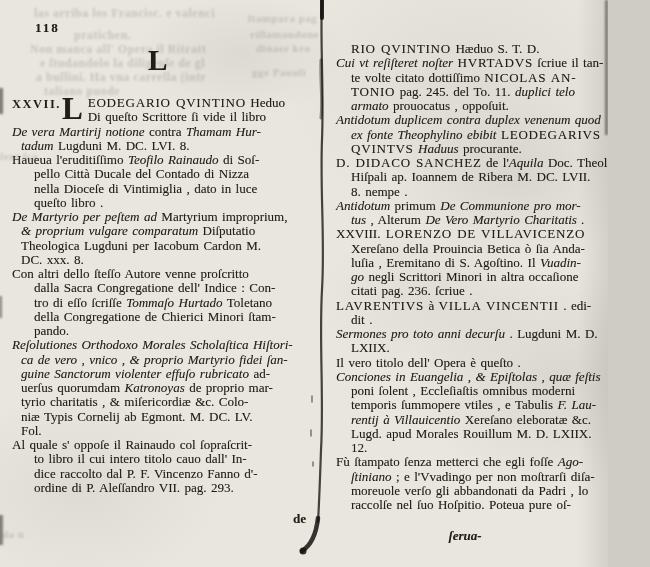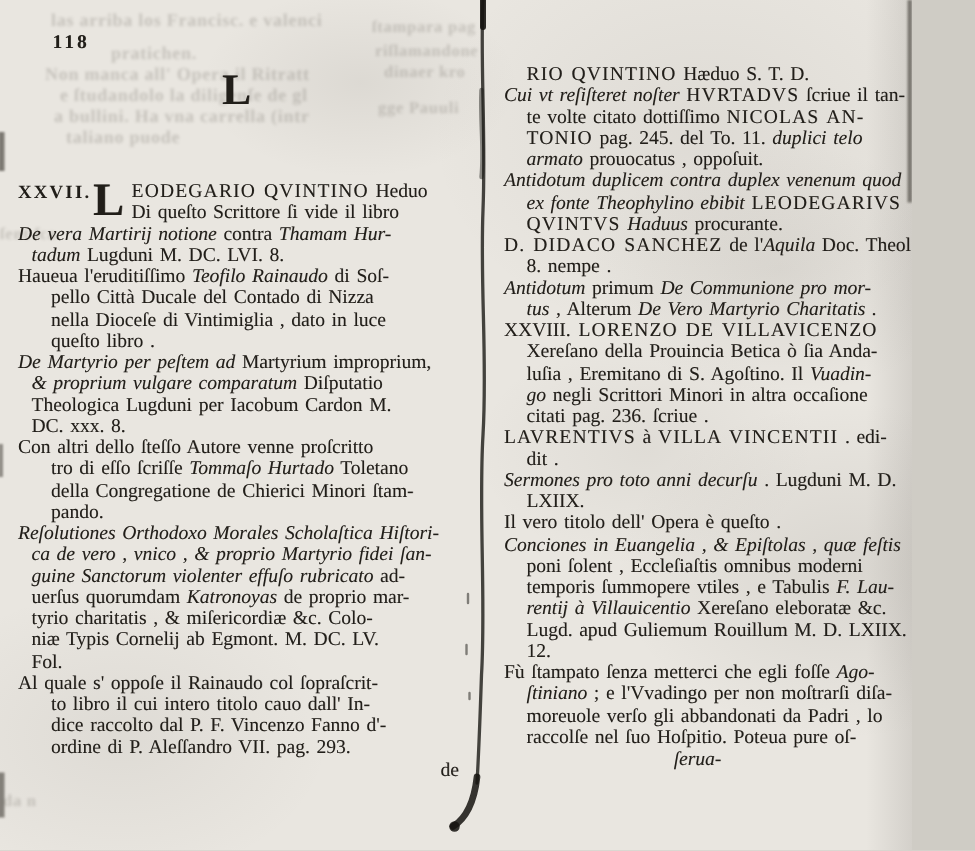--- a/index.html
+++ b/index.html
@@ -26,25 +26,25 @@
   
   .col { position:absolute; width:310px; }
   #left-col  { left:12px;  top:96px; }
   #right-col { left:336px; top:42px; }
   .line { white-space:nowrap; font-size:13px; line-height:14.25px; word-spacing:1.2px;
           text-shadow:.2px .2px 0 rgba(33,30,25,.35); }
   .s-i { font-style:italic; }
   .s-c { letter-spacing:.8px; }
   .block .line.ind { padding-left:var(--ind,15px); }
   
-  .entry { position:relative;margin-top:24px; }
+  .entry { position:relative; }
   .entry-label { position:absolute; left:0; top:1px; font-size:12.5px; letter-spacing:1.5px; font-weight:bold; }
   .dropcap { float:left; margin-left:50px; margin-right:5px; font-size:31px; line-height:26px;
              font-weight:bold; text-shadow:.3px .3px 0 rgba(33,30,25,.5); }
-  .catchword { text-align:right; margin-top:1px; }
+  .catchword { text-align:right; margin-top:17px;font-weight:bold; }
   #left-catchword  { padding-right:16px; }
   #right-catchword { padding-right:52px;text-align:center; }
   
   .pagenum { position:absolute; font-size:13px; font-weight:bold; letter-spacing:2px;
              text-shadow:.2px .2px 0 rgba(33,30,25,.4); }
   #pagenum-left  { left:35px;  top:20px; }
   #pagenum-right { left:608px; top:25px;text-align:center; }
   .section-letter { position:absolute; left:148px; top:44px; font-size:29px; font-weight:bold;
                     letter-spacing:1px; text-shadow:.3px .3px 0 rgba(33,30,25,.5); }
   
@@ -101,20 +101,21 @@
           <div class="line ind"><span class="s-r">queſto libro .</span></div>
         </div>
         <div class="block" style="--ind: 9px;">
           <div class="line"><span class="s-i">De Martyrio per peſtem ad</span><span class="s-r"> Martyrium improprium,</span></div>
           <div class="line ind"><span class="s-i">&amp; proprium vulgare comparatum</span><span class="s-r"> Diſputatio</span></div>
           <div class="line ind"><span class="s-r">Theologica Lugduni per Iacobum Cardon M.</span></div>
           <div class="line ind"><span class="s-r">DC. xxx. 8.</span></div>
         </div>
         <div class="block" style="--ind: 22px;">
           <div class="line"><span class="s-r">Con altri dello ſteſſo Autore venne proſcritto</span></div>
+          <div class="line ind"><span class="s-r">dalla Sacra Congregatione dell' Indice : Con-</span></div>
           <div class="line ind"><span class="s-r">tro di eſſo ſcriſſe </span><span class="s-i">Tommaſo Hurtado</span><span class="s-r"> Toletano</span></div>
           <div class="line ind"><span class="s-r">della Congregatione de Chierici Minori ſtam-</span></div>
           <div class="line ind"><span class="s-r">pando.</span></div>
         </div>
         <div class="block" style="--ind: 9px;">
           <div class="line"><span class="s-i">Reſolutiones Orthodoxo Morales Scholaſtica Hiſtori-</span></div>
           <div class="line ind"><span class="s-i">ca de vero , vnico , &amp; proprio Martyrio fidei ſan-</span></div>
           <div class="line ind"><span class="s-i">guine Sanctorum violenter effuſo rubricato</span><span class="s-r"> ad-</span></div>
           <div class="line ind"><span class="s-r">uerſus quorumdam </span><span class="s-i">Katronoyas</span><span class="s-r"> de proprio mar-</span></div>
           <div class="line ind"><span class="s-r">tyrio charitatis , &amp; miſericordiæ &amp;c. Colo-</span></div>
@@ -142,20 +143,21 @@
           <div class="line ind"><span class="s-c">TONIO</span><span class="s-r"> pag. 245. del To. 11. </span><span class="s-i">duplici telo</span></div>
           <div class="line ind"><span class="s-i">armato</span><span class="s-r"> prouocatus , oppoſuit.</span></div>
         </div>
         <div class="block" style="--ind: 15px;">
           <div class="line"><span class="s-i">Antidotum duplicem contra duplex venenum quod</span></div>
           <div class="line ind"><span class="s-i">ex fonte Theophylino ebibit </span><span class="s-c">LEODEGARIVS</span></div>
           <div class="line ind"><span class="s-c">QVINTVS</span><span class="s-i"> Haduus</span><span class="s-r"> procurante.</span></div>
         </div>
         <div class="block" style="--ind: 15px;">
           <div class="line"><span class="s-c">D. DIDACO SANCHEZ</span><span class="s-r"> de l'</span><span class="s-i">Aquila</span><span class="s-r"> Doc. Theol.</span></div>
+          <div class="line ind"><span class="s-r">Hiſpali ap. Ioannem de Ribera M. DC. LVII.</span></div>
           <div class="line ind"><span class="s-r">8. nempe .</span></div>
         </div>
         <div class="block" style="--ind: 15px;">
           <div class="line"><span class="s-i">Antidotum</span><span class="s-r"> primum </span><span class="s-i">De Communione pro mor-</span></div>
           <div class="line ind"><span class="s-i">tus ,</span><span class="s-r"> Alterum </span><span class="s-i">De Vero Martyrio Charitatis .</span></div>
         </div>
         <div class="block" style="--ind: 15px;">
           <div class="line"><span class="s-r">XXVIII.</span><span class="s-c"> LORENZO DE VILLAVICENZO</span></div>
           <div class="line ind"><span class="s-r">Xereſano della Prouincia Betica ò ſia Anda-</span></div>
           <div class="line ind"><span class="s-r">luſia , Eremitano di S. Agoſtino. Il </span><span class="s-i">Vuadin-</span></div>
@@ -171,21 +173,21 @@
           <div class="line ind"><span class="s-r">LXIIX.</span></div>
         </div>
         <div class="block" style="--ind: 15px;">
           <div class="line"><span class="s-r">Il vero titolo dell' Opera è queſto .</span></div>
         </div>
         <div class="block" style="--ind: 15px;">
           <div class="line"><span class="s-i">Conciones in Euangelia , &amp; Epiſtolas , quæ feſtis</span></div>
           <div class="line ind"><span class="s-r">poni ſolent , Eccleſiaſtis omnibus moderni</span></div>
           <div class="line ind"><span class="s-r">temporis ſummopere vtiles , e Tabulis </span><span class="s-i">F. Lau-</span></div>
           <div class="line ind"><span class="s-i">rentij à Villauicentio</span><span class="s-r"> Xereſano eleboratæ &amp;c.</span></div>
-          <div class="line ind"><span class="s-r">Lugd. apud Guliemum Rouillum M. D. LXIIX.</span></div>
+          <div class="line ind"><span class="s-r">Lugd. apud Morales Rouillum M. D. LXIIX.</span></div>
           <div class="line ind"><span class="s-r">12.</span></div>
         </div>
         <div class="block" style="--ind: 15px;">
           <div class="line"><span class="s-r">Fù ſtampato ſenza metterci che egli foſſe </span><span class="s-i">Ago-</span></div>
           <div class="line ind"><span class="s-i">ſtiniano</span><span class="s-r"> ; e l'Vvadingo per non moſtrarſi diſa-</span></div>
           <div class="line ind"><span class="s-r">moreuole verſo gli abbandonati da Padri , lo</span></div>
           <div class="line ind"><span class="s-r">raccolſe nel ſuo Hoſpitio. Poteua pure oſ-</span></div>
         </div>
       </div>
     <div class="line catchword s-i" id="right-catchword">ſerua-</div>

